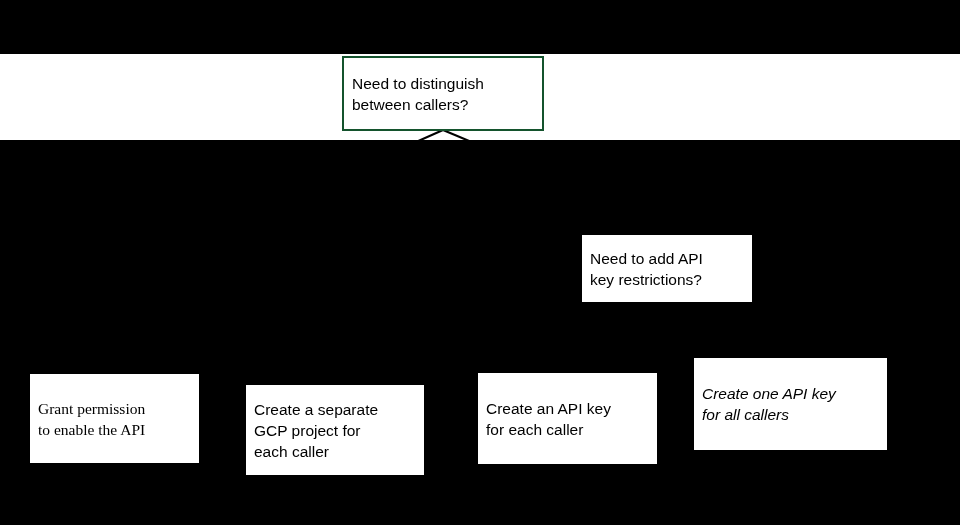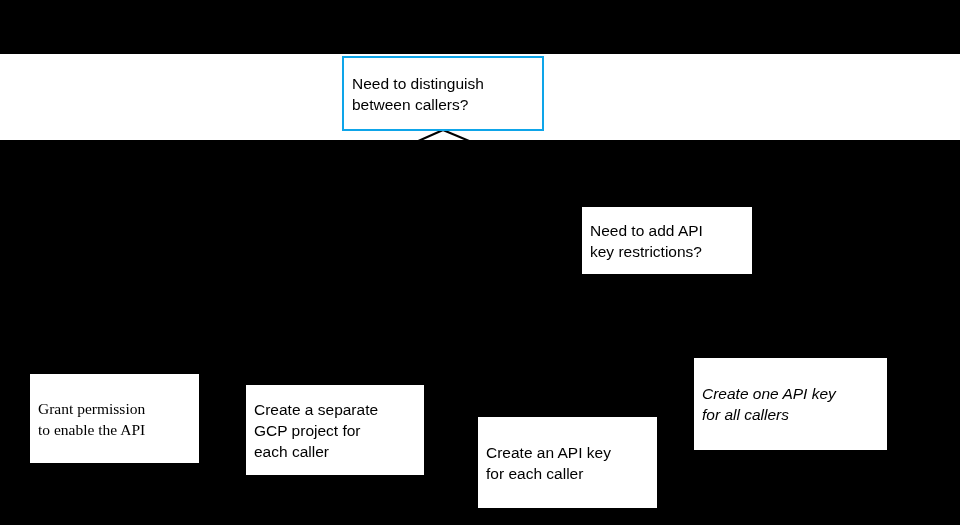--- a/index.html
+++ b/index.html
@@ -40,28 +40,28 @@
     display: flex;
     align-items: center;
     box-sizing: border-box;
     font-size: 15.5px;
     line-height: 21px;
     white-space: pre-line;
     padding-left: 8px;
     padding-right: 4px;
   }
   .node.bordered {
-    border: 2px solid #0ea5e9;
+    border: 2px solid #14532d;
   }
   .node-root        { left: 342px; top:  56px; width: 202px; height: 75px; }
   .node-q-left      { left: 142px; top: 222px; width: 184px; height: 67px; }
-  .node-q-right     { left: 582px; top: 207px; width: 170px; height: 67px; }
+  .node-q-right     { left: 582px; top: 235px; width: 170px; height: 67px; }
   .node-grant       { left:  30px; top: 374px; width: 169px; height: 89px; font-family: Liberation Serif, serif; }
   .node-separate    { left: 246px; top: 385px; width: 178px; height: 90px; }
-  .node-key-each    { left: 478px; top: 373px; width: 179px; height: 91px; margin-top: 44px; }
+  .node-key-each    { left: 478px; top: 373px; width: 179px; height: 91px; }
   .node-key-all     { left: 694px; top: 358px; width: 193px; height: 92px; font-style: italic; }
 </style>
 </head>
 <body>
 
 <div class="canvas">
 
   <div class="band"></div>
 
   <svg class="connectors" viewBox="0 0 960 525" xmlns="http://www.w3.org/2000/svg">

